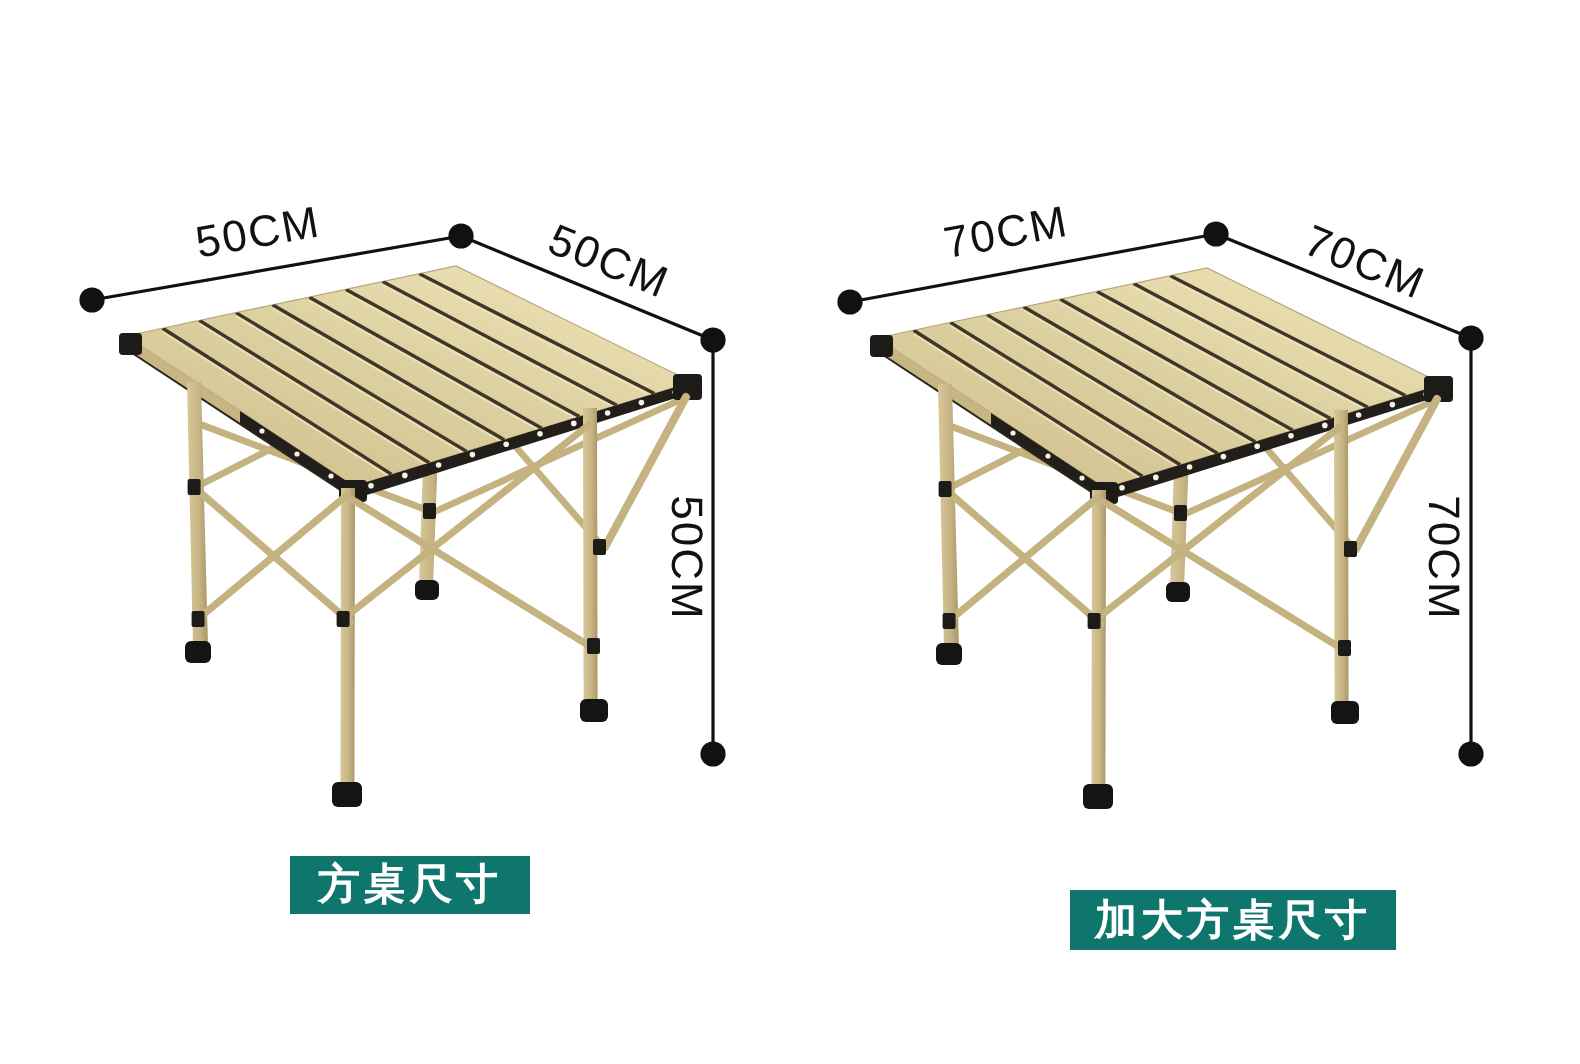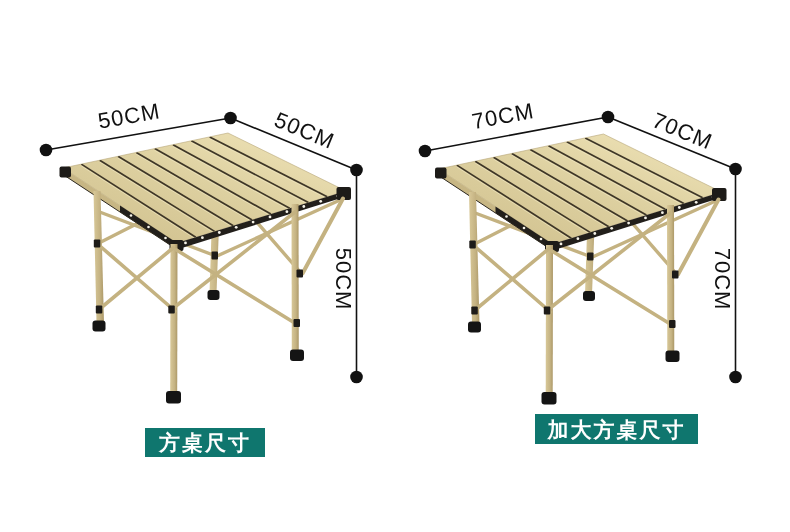--- a/index.html
+++ b/index.html
@@ -10,21 +10,21 @@
   .scene{position:absolute;left:0;top:0;}
   .dim-label{
     font-size:22px;letter-spacing:1px;fill:#111111;font-weight:400;
   }
   .caption{
     position:absolute;display:flex;align-items:center;justify-content:center;
     background:#0f766e;color:#ffffff;font-weight:700;letter-spacing:2px;
     font-size:21px;line-height:1;
   }
   .caption-small{left:145px;top:428px;width:120px;height:29px;}
-  .caption-large{left:535px;top:414px;width:163px;height:30px;}
+  .caption-large{left:535px;top:445px;width:163px;height:30px;}
 </style>
 </head>
 <body>
 
 <div class="stage">
 
   <svg class="scene" width="790" height="532" viewBox="0 0 790 532">
     <defs>
       <linearGradient id="topGrad" x1="0" y1="1" x2="0.85" y2="0">
         <stop offset="0" stop-color="#cfbf8c"></stop>

